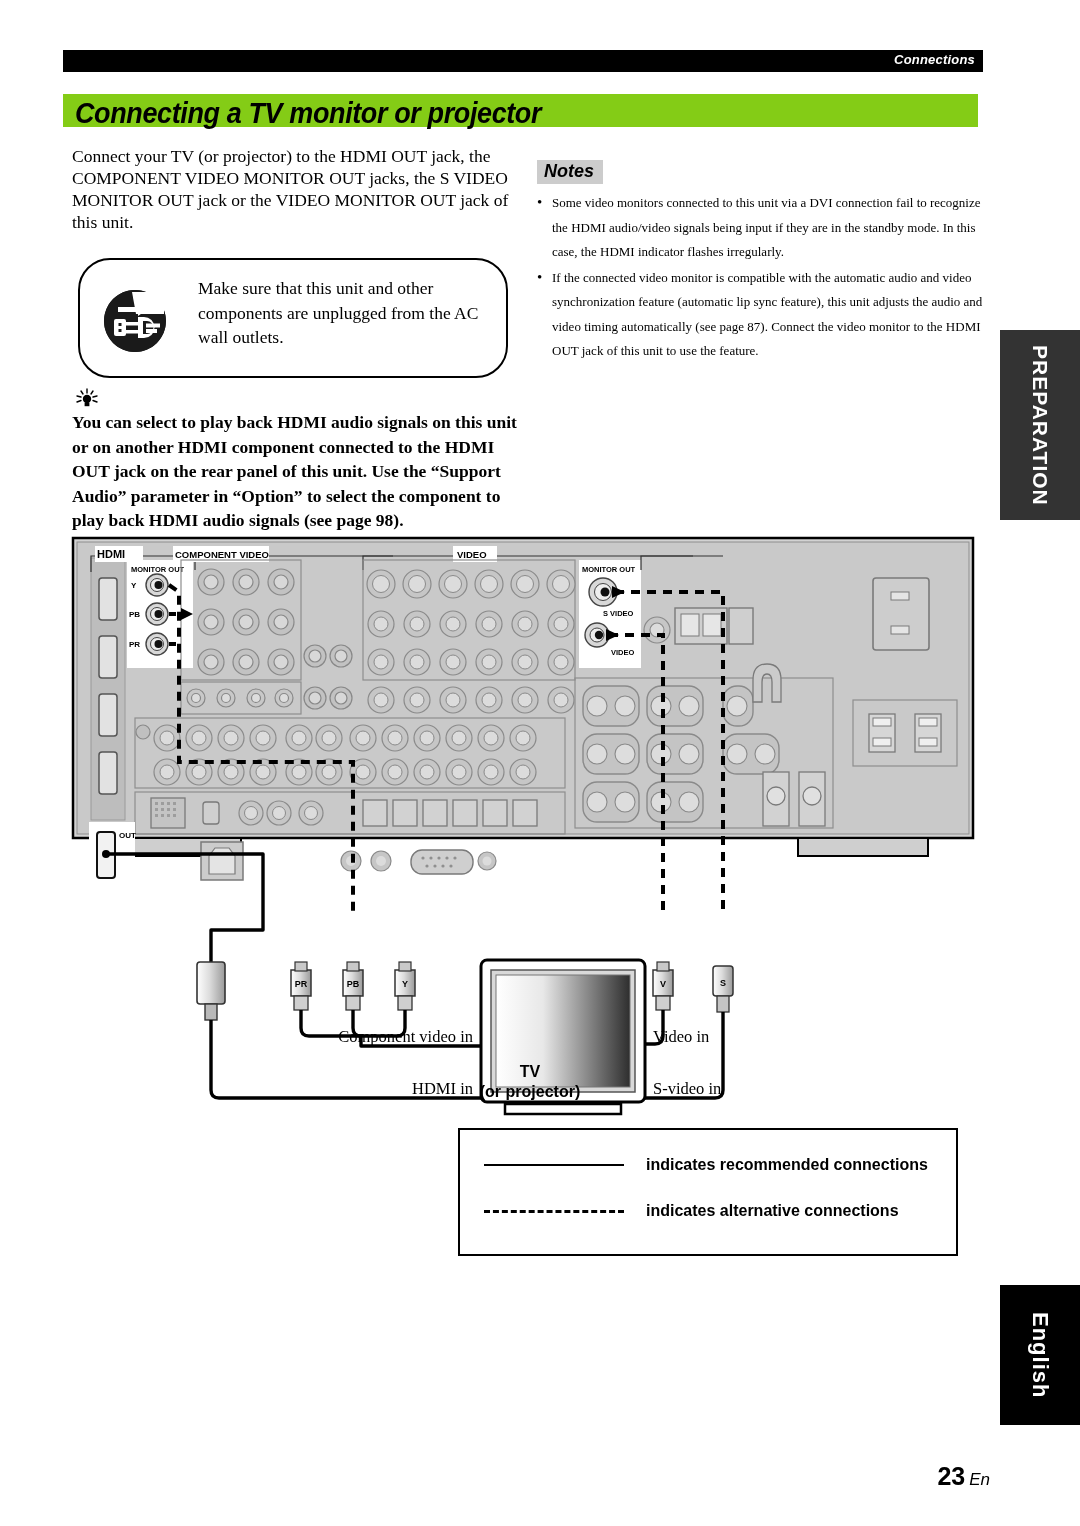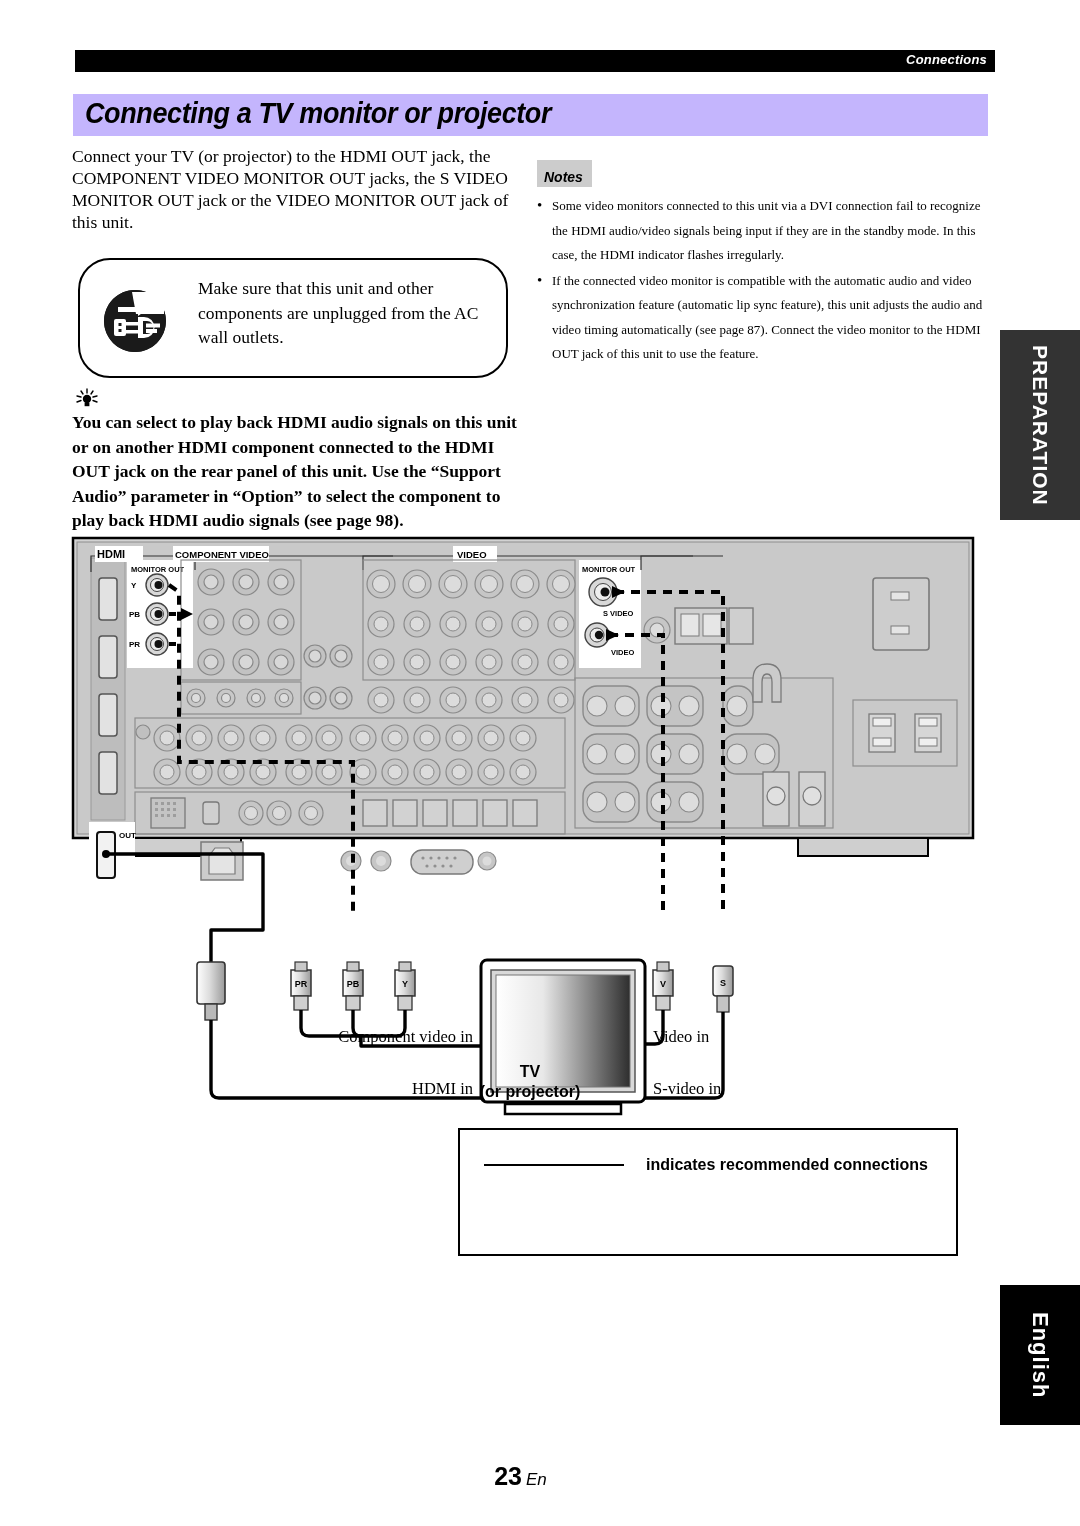--- a/index.html
+++ b/index.html
@@ -10,36 +10,34 @@
     color:#000;
     position:relative;
     overflow:hidden;
   }
   .page{position:absolute;inset:0;}
 
   
   .runhead-bar{
     position:absolute;left:63px;top:50px;width:920px;height:22px;
     background:#000;
-    margin-left:12px;
   }
   .runhead-text{
     position:absolute;right:8px;top:2px;
     color:#fff;
     font-family:"Liberation Sans", sans-serif;
     font-weight:bold;font-style:italic;font-size:13px;
     letter-spacing:.2px;
     white-space:nowrap;
   }
 
   
   .title-bar{
-    position:absolute;left:63px;top:94px;width:915px;height:42px;
-    background:#c4b5fd;
-    margin-left:10px;
+    position:absolute;left:63px;top:94px;width:915px;height:33px;
+    background:#84cc16;
   }
   .title-text{
     position:absolute;left:12px;top:3px;
     font-family:"Liberation Sans", sans-serif;
     font-weight:bold;font-style:italic;
     font-size:29px;
     letter-spacing:-0.4px;
     transform:scaleX(.93);
     transform-origin:left center;
     white-space:nowrap;
@@ -70,23 +68,23 @@
   }
 
   
   .tip-block{position:absolute;left:72px;top:388px;width:450px;}
   .tip-icon{width:30px;height:20px;display:block;margin-bottom:2px;}
   .tip-text{font-family:"Liberation Serif", serif;font-size:17.5px;line-height:24.5px;}
 
   
   .notes-tag{
     display:inline-block;background:#cccccc;
-    padding:9px 9px 2px 7px;
+    padding:1px 9px 2px 7px;
     font-family:"Liberation Sans", sans-serif;
-    font-weight:bold;font-style:italic;font-size:14px;
+    font-weight:bold;font-style:italic;font-size:18px;
   }
   ul.notes{list-style:none;margin:7px 0 0 0;padding:0;}
   ul.notes li{
     position:relative;padding-left:15px;
     font-family:"Liberation Serif", serif;
     font-size:13px;line-height:24.5px;
     margin-bottom:1px;
   }
   ul.notes li:before{
     content:"\2022";position:absolute;left:0;top:-1px;font-size:15px;
@@ -100,22 +98,22 @@
     font-family:"Liberation Sans", sans-serif;
     font-weight:bold;
     display:flex;align-items:center;justify-content:center;
     letter-spacing:1px;
   }
   .tab-prep{top:330px;width:80px;height:190px;background:#333333;font-size:21px;}
   .tab-lang{top:1285px;width:80px;height:140px;background:#000000;font-size:22px;}
 
   
   .footer{
-    position:absolute;left:63px;top:1462px;width:915px;
-    text-align:center;
+    position:absolute;left:75px;top:1462px;width:915px;
+    text-align:right;
   }
   .footer .pg{
     font-family:"Liberation Sans", sans-serif;
     font-weight:bold;font-size:25px;vertical-align:baseline;
   }
   .footer .en{
     font-family:"Liberation Sans", sans-serif;
     font-style:italic;font-size:17px;margin-left:4px;
   }
 
@@ -696,19 +694,23 @@
               font-family:'Liberation Sans', sans-serif;font-weight:bold;font-size:16px;line-height:20px;">
     <div>TV</div>
     <div>(or projector)</div>
   </div>
 
   <div class="legend-box">
     <div class="legend-row r1">
       <span class="legend-line"></span>
       <span class="legend-label">indicates recommended connections</span>
     </div>
+    <div class="legend-row r2">
+      <span class="legend-line dashed"></span>
+      <span class="legend-label">indicates alternative connections</span>
+    </div>
   </div>
 
   <div class="footer">
     <span class="pg">23</span><span class="en">En</span>
   </div>
 
 </div>
 
 </body></html>

